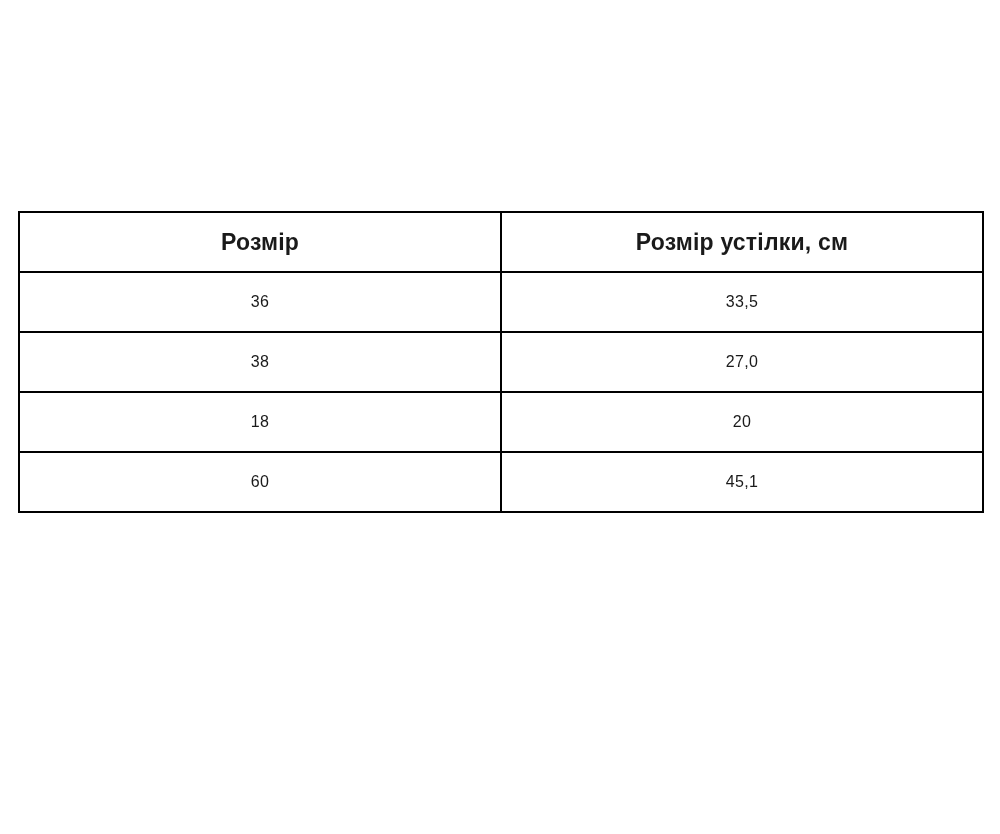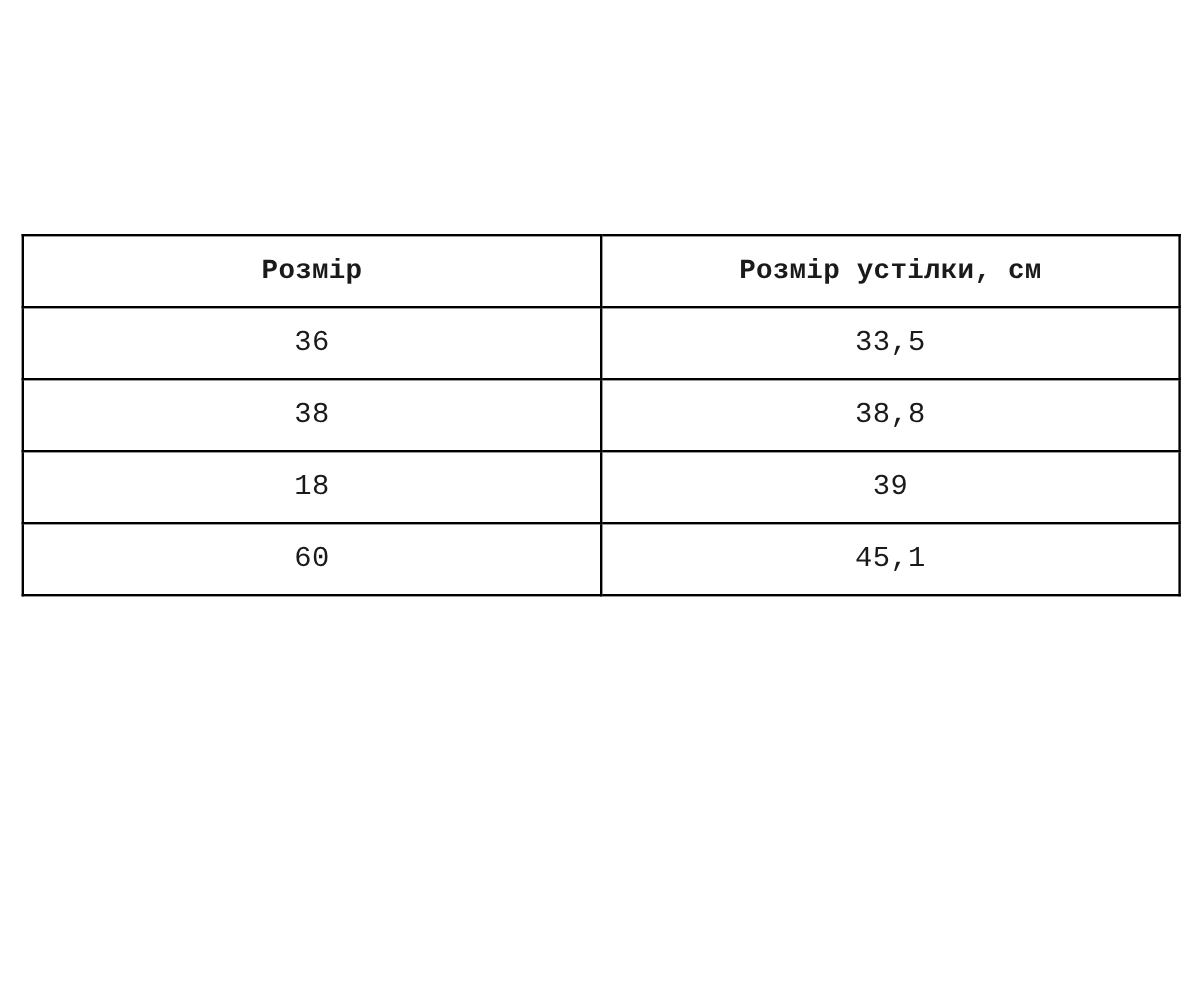--- a/index.html
+++ b/index.html
@@ -19,23 +19,22 @@
     position: absolute;
     left: 0;
     top: 0;
     width: 1000px;
     height: 834px;
     background: #ffffff;
   }
   .table-wrap {
     position: absolute;
     left: 18px;
-    top: 195px;
+    top: 211px;
     width: 876px;
-    font-family: Liberation Mono, monospace;
   }
   table.size-table {
     border-collapse: collapse;
     table-layout: fixed;
     width: 964px;
     background: #ffffff;
   }
   table.size-table col.c1 { width: 482px; }
   table.size-table col.c2 { width: 482px; }
   table.size-table th,
@@ -47,21 +46,21 @@
     height: 58px;
     font-weight: normal;
     color: #1a1a1a;
   }
   table.size-table thead th {
     font-size: 23px;
     font-weight: bold;
     letter-spacing: 0.2px;
   }
   table.size-table tbody td {
-    font-size: 24px;
+    font-size: 16px;
     letter-spacing: 0.3px;
   }
 </style>
 </head>
 <body>
 
 <div class="sheet">
   <div class="table-wrap">
     <table class="size-table">
       <colgroup>
@@ -74,25 +73,25 @@
           <th>Розмір устілки, см</th>
         </tr>
       </thead>
       <tbody>
         <tr>
           <td>36</td>
           <td>33,5</td>
         </tr>
         <tr>
           <td>38</td>
-          <td>38,8</td>
+          <td>27,0</td>
         </tr>
         <tr>
           <td>18</td>
-          <td>39</td>
+          <td>20</td>
         </tr>
         <tr>
           <td>60</td>
           <td>45,1</td>
         </tr>
       </tbody>
     </table>
   </div>
 </div>
 

